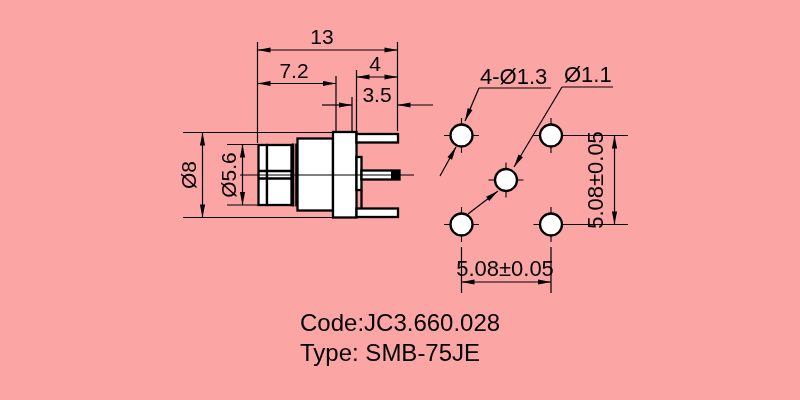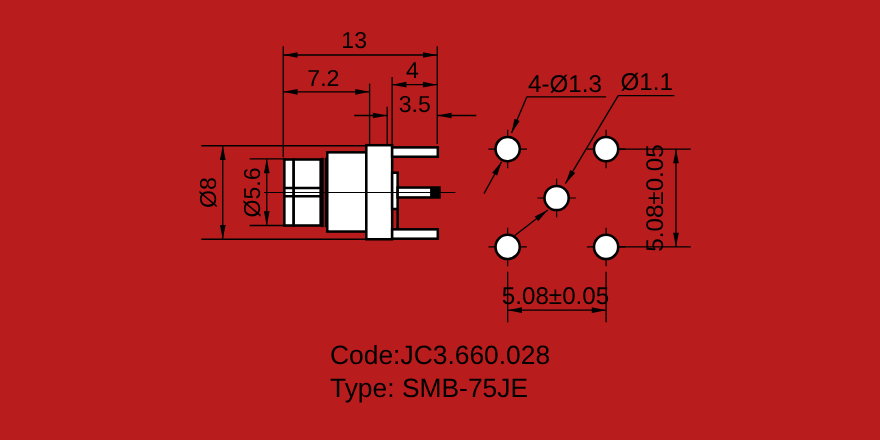--- a/index.html
+++ b/index.html
@@ -1,16 +1,16 @@
 <!DOCTYPE html>
 <html><head>
 <meta charset="utf-8">
 <style>
   html,body{margin:0;padding:0;background:#fff;}
-  .canvas{position:relative;width:800px;height:400px;background:#b91c1c;overflow:hidden;}
+  .canvas{position:relative;width:800px;height:400px;background:#fca5a5;overflow:hidden;}
   svg{display:block;}
   svg text{fill:#000;}
   .t21{font:21px "Liberation Sans", sans-serif;}
   .t22{font:22px "Liberation Sans", sans-serif;}
   .t24{font:24px "Liberation Sans", sans-serif;}
   .ol{stroke:#000;stroke-width:2.3;fill:#fff;}           
   .oln{stroke:#000;stroke-width:2.3;fill:none;}          
   .thk{stroke:#000;stroke-width:2.6;fill:none;}          
   .thin{stroke:#000;stroke-width:1.2;fill:none;}         
   .cl{stroke:#000;stroke-width:1.1;fill:none;}           

